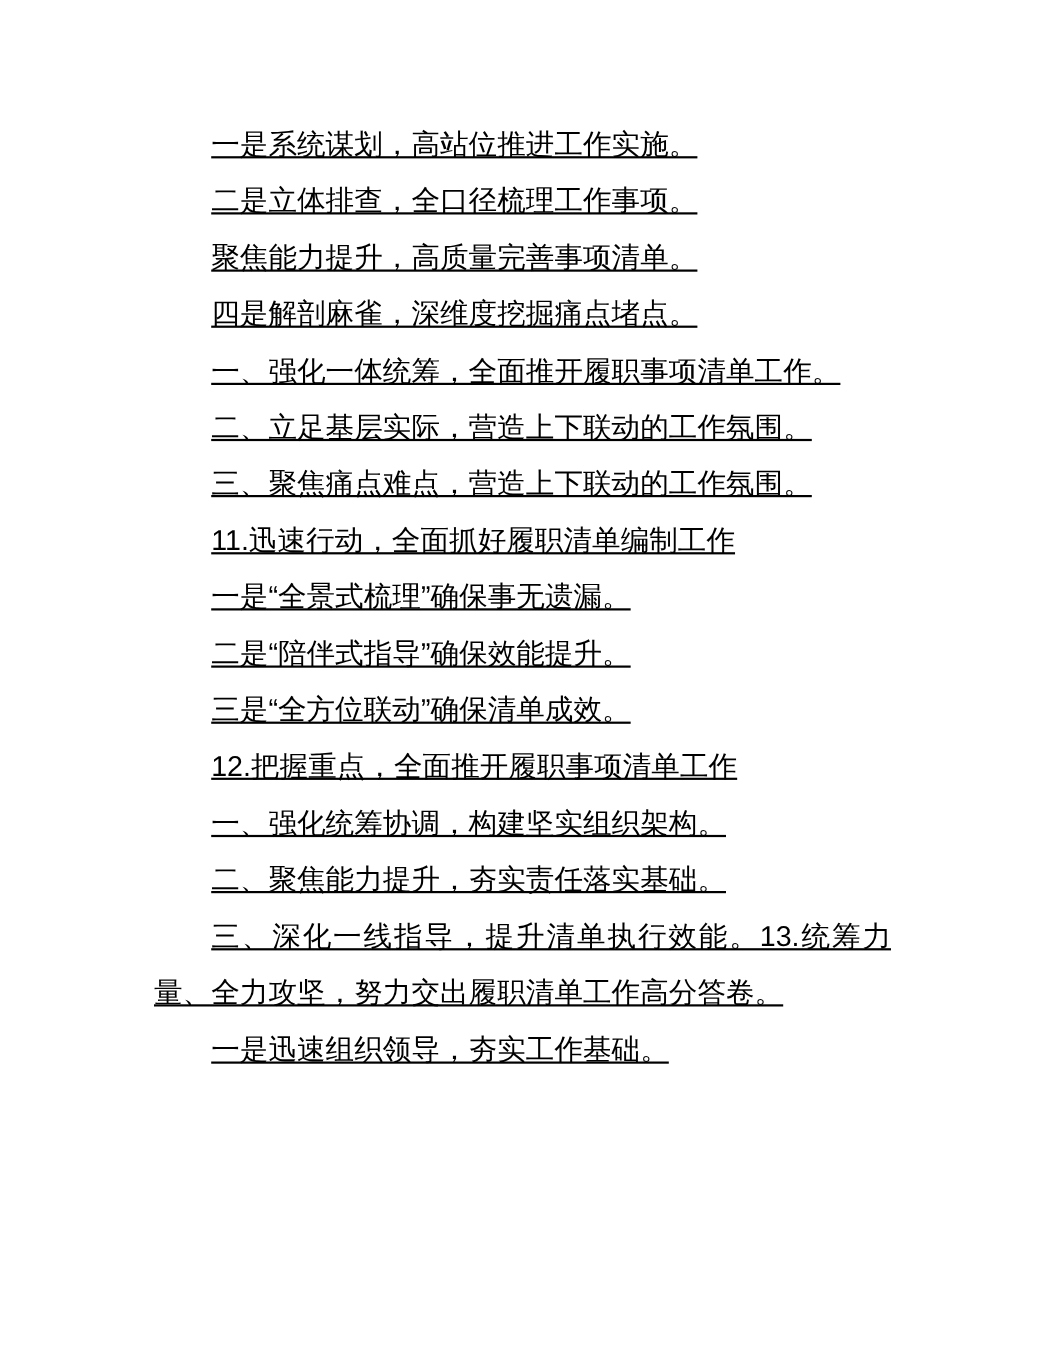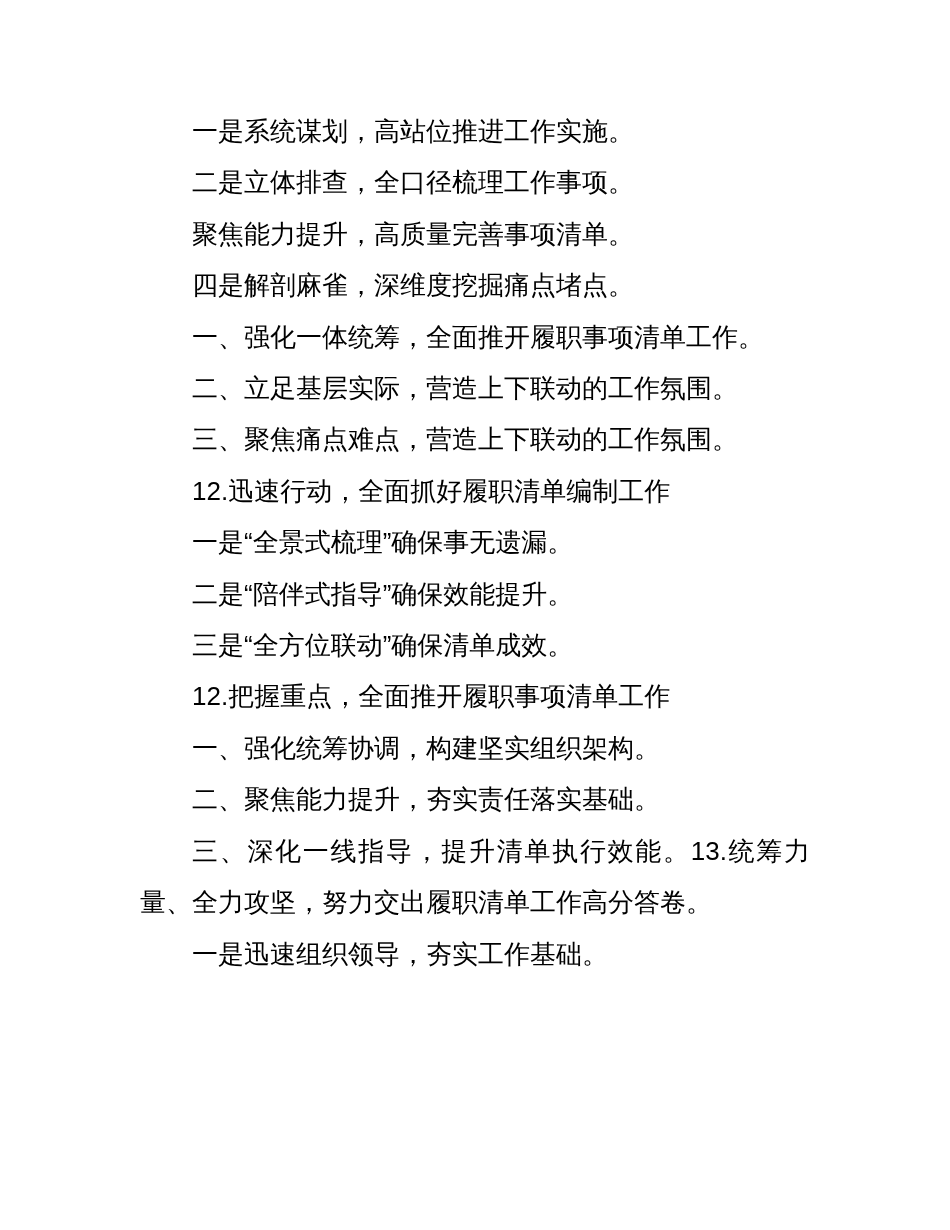--- a/index.html
+++ b/index.html
@@ -15,20 +15,21 @@
   .page {
     box-sizing: border-box;
     width: 950px;
     height: 1230px;
     padding: 106px 140px 0 140px;
     background: #ffffff;
     font-family: "Liberation Sans", "DejaVu Sans", sans-serif;
     font-size: 26px;
     line-height: 51.4px;
     color: #000000;
+    text-decoration: underline;
     -webkit-font-smoothing: antialiased;
   }
   .page p {
     margin: 0;
     padding: 0;
     text-indent: 2em;
     text-align: justify;
     text-justify: inter-ideograph;
     letter-spacing: 0;
   }
@@ -37,21 +38,21 @@
 <body>
 
 <div class="page">
   <p>一是系统谋划，高站位推进工作实施。</p>
   <p>二是立体排查，全口径梳理工作事项。</p>
   <p>聚焦能力提升，高质量完善事项清单。</p>
   <p>四是解剖麻雀，深维度挖掘痛点堵点。</p>
   <p>一、强化一体统筹，全面推开履职事项清单工作。</p>
   <p>二、立足基层实际，营造上下联动的工作氛围。</p>
   <p>三、聚焦痛点难点，营造上下联动的工作氛围。</p>
-  <p>12.迅速行动，全面抓好履职清单编制工作</p>
+  <p>11.迅速行动，全面抓好履职清单编制工作</p>
   <p>一是“全景式梳理”确保事无遗漏。</p>
   <p>二是“陪伴式指导”确保效能提升。</p>
   <p>三是“全方位联动”确保清单成效。</p>
   <p>12.把握重点，全面推开履职事项清单工作</p>
   <p>一、强化统筹协调，构建坚实组织架构。</p>
   <p>二、聚焦能力提升，夯实责任落实基础。</p>
   <p>三、深化一线指导，提升清单执行效能。13.统筹力量、全力攻坚，努力交出履职清单工作高分答卷。</p>
   <p>一是迅速组织领导，夯实工作基础。</p>
 </div>
 

